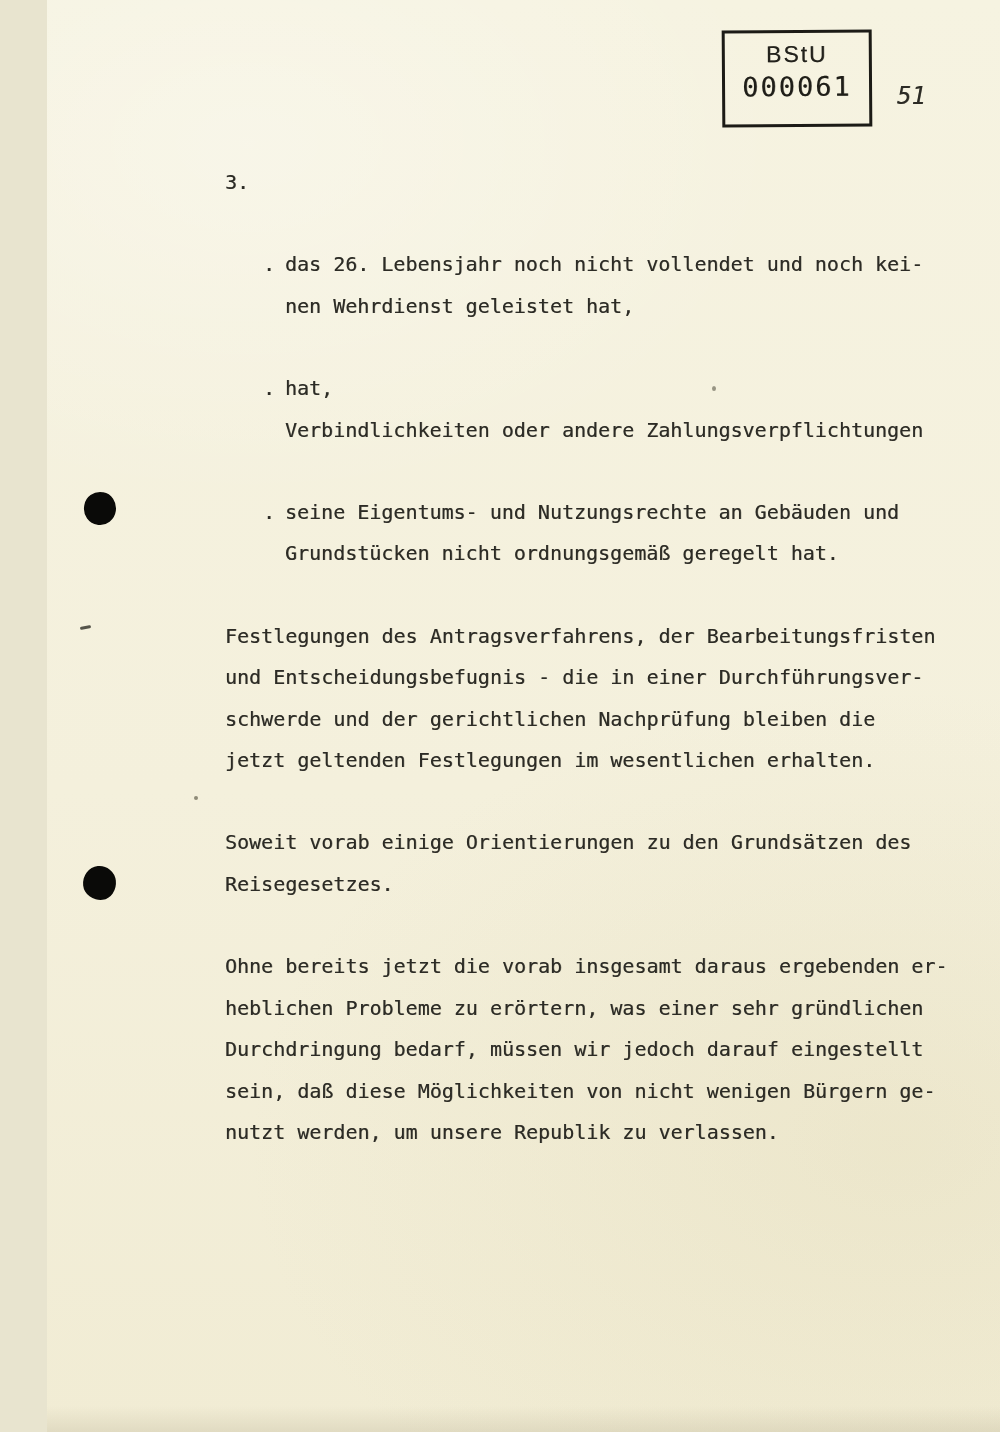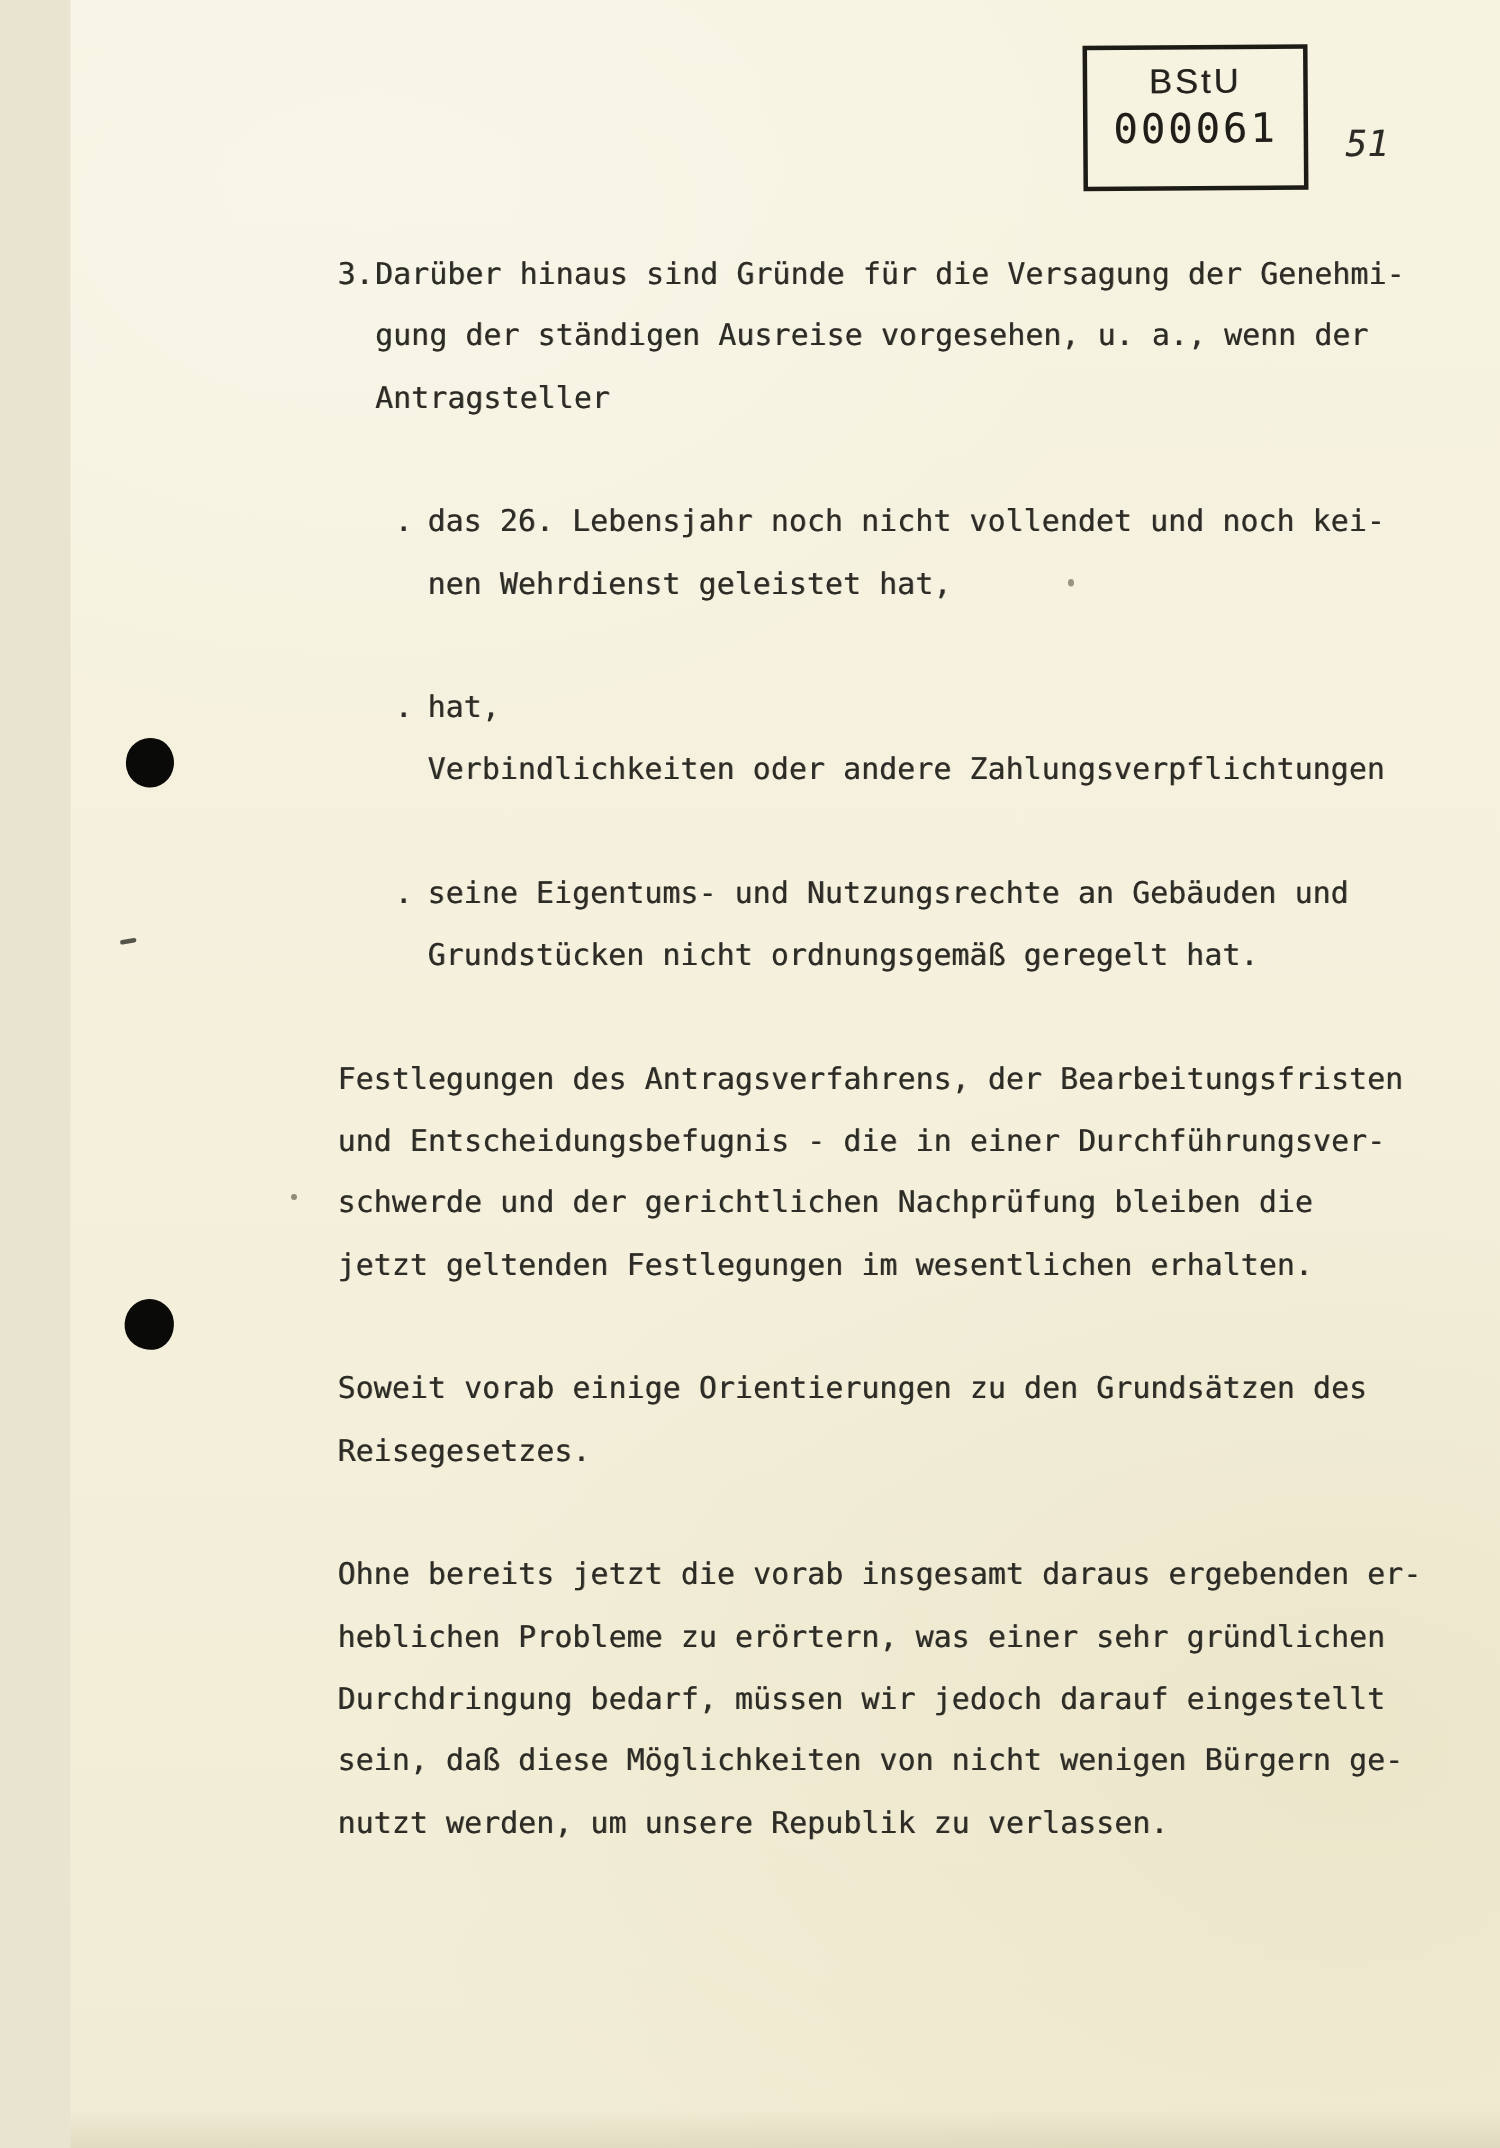--- a/index.html
+++ b/index.html
@@ -152,25 +152,20 @@
 
   <div class="speck speck-dash"></div>
   <div class="speck speck-dot-right"></div>
   <div class="speck speck-dot-left"></div>
   <div class="speck speck-dot-mid"></div>
 
   <div class="text-area">
 
     <div class="block numbered-item">
       <div class="item-num">3.</div>
-      <div class="item-body">
-        <div class="text-line">Darüber hinaus sind Gründe für die Versagung der Genehmi-</div>
-        <div class="text-line">gung der ständigen Ausreise vorgesehen, u. a., wenn der</div>
-        <div class="text-line">Antragsteller</div>
-      </div>
     </div>
 
     <div class="block bullet-list">
       <div class="bullet-item">
         <div class="bullet-marker">.</div>
         <div class="bullet-body">
           <div class="text-line">das 26. Lebensjahr noch nicht vollendet und noch kei-</div>
           <div class="text-line">nen Wehrdienst geleistet hat,</div>
         </div>
       </div>

